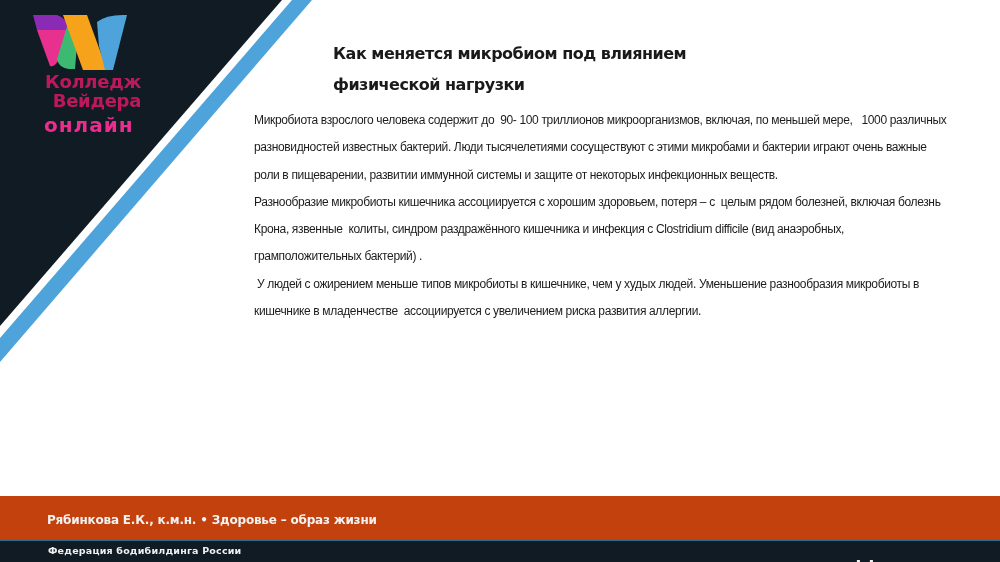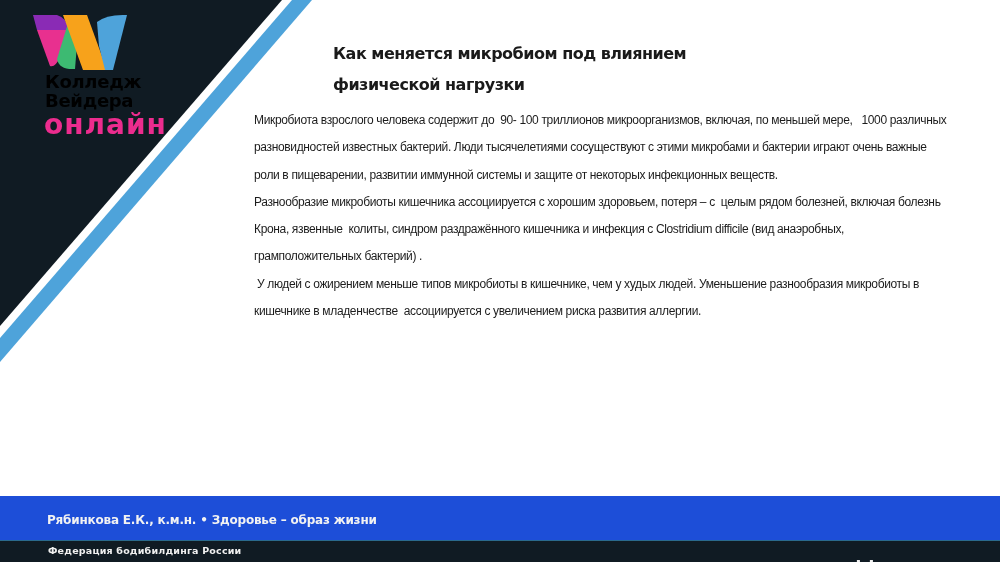--- a/index.html
+++ b/index.html
@@ -4,30 +4,30 @@
   <style>
     * { margin: 0; padding: 0; box-sizing: border-box; }
     html, body { width: 1000px; height: 562px; overflow: hidden; background: #ffffff; }
     body { position: relative; font-family: "Liberation Sans", "DejaVu Sans", sans-serif; }
 
     .slide { position: absolute; left: 0; top: 0; width: 1000px; height: 562px; background: #ffffff; overflow: hidden; }
 
     .deco { position: absolute; left: 0; top: 0; width: 1000px; height: 562px; }
 
     .logo { position: absolute; left: 33px; top: 14px; width: 95px; height: 56px; }
-    .logo-text { position: absolute; left: 45px; top: 72px; color: #000000; font-family: "DejaVu Sans", sans-serif; font-weight: bold; font-size: 18px; line-height: 19px; letter-spacing: -0.3px; }
-    .logo-online { position: absolute; left: 44px; top: 108px; color: #ec2c8e; font-family: "DejaVu Sans", sans-serif; font-weight: bold; font-size: 28px; line-height: 34px; letter-spacing: 1px; }
+    .logo-text { position: absolute; left: 45px; top: 72px; color: #be185d; font-family: "DejaVu Sans", sans-serif; font-weight: bold; font-size: 18px; line-height: 19px; letter-spacing: -0.3px; text-align: right; }
+    .logo-online { position: absolute; left: 44px; top: 108px; color: #ec2c8e; font-family: "DejaVu Sans", sans-serif; font-weight: bold; font-size: 20px; line-height: 34px; letter-spacing: 1px; }
 
     .title { position: absolute; left: 333px; top: 38px; width: 560px; color: #1a1a1a; font-family: "DejaVu Sans", sans-serif; font-weight: bold; font-size: 16px; line-height: 31px; letter-spacing: -0.5px; }
 
     .body-text { position: absolute; left: 254px; top: 107px; width: 700px; color: #1c1c1c; font-family: "Liberation Sans", sans-serif; font-size: 12px; line-height: 27.3px; letter-spacing: -0.35px; }
     .body-text p { white-space: pre-wrap; }
     .body-text .b { font-weight: normal; margin-top: 40px; }
 
-    .footer-top { position: absolute; left: 0; top: 496px; width: 1000px; height: 45px; background: #1d4ed8; border-bottom: 1px solid #2a6a8c; padding-left: 24px; }
+    .footer-top { position: absolute; left: 0; top: 496px; width: 1000px; height: 45px; background: #c2410c; border-bottom: 1px solid #2a6a8c; padding-left: 24px; }
     .footer-top .credits { position: absolute; left: 47px; top: 17px; color: #f2f2f2; font-family: "DejaVu Sans", sans-serif; font-weight: bold; font-size: 12px; letter-spacing: -0.2px; }
     .footer-bottom { position: absolute; left: 0; top: 541px; width: 1000px; height: 35px; background: #101b23; }
     .footer-bottom span { position: absolute; top: 4px; color: #f0f0f0; font-family: "DejaVu Sans", sans-serif; font-weight: bold; font-size: 9.5px; letter-spacing: 0.2px; }
     .footer-bottom .fed { left: 48px; }
     .footer-bottom .coll { left: 257px; }
     .footer-bottom .url { left: 789px; font-size: 17px; top: 3px; text-decoration: underline; letter-spacing: 0.8px; margin-top: 14px; }
   </style>
 </head>
 <body>
 

